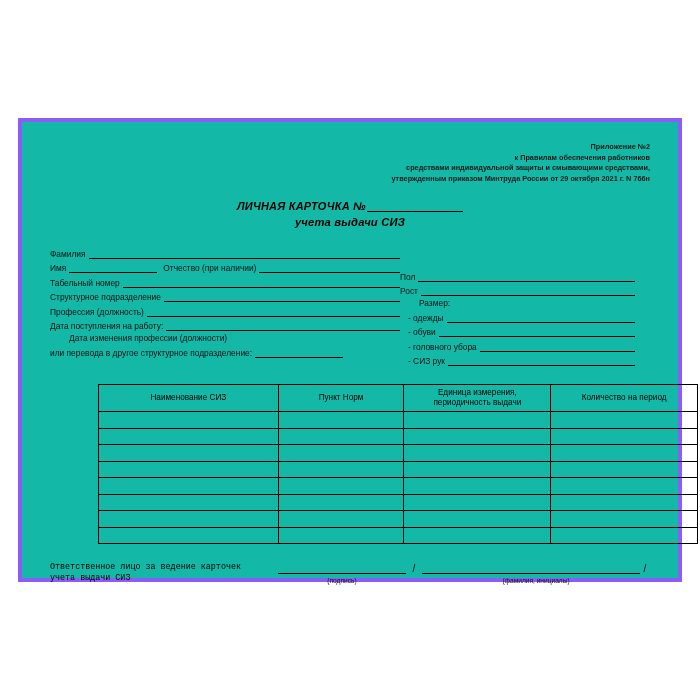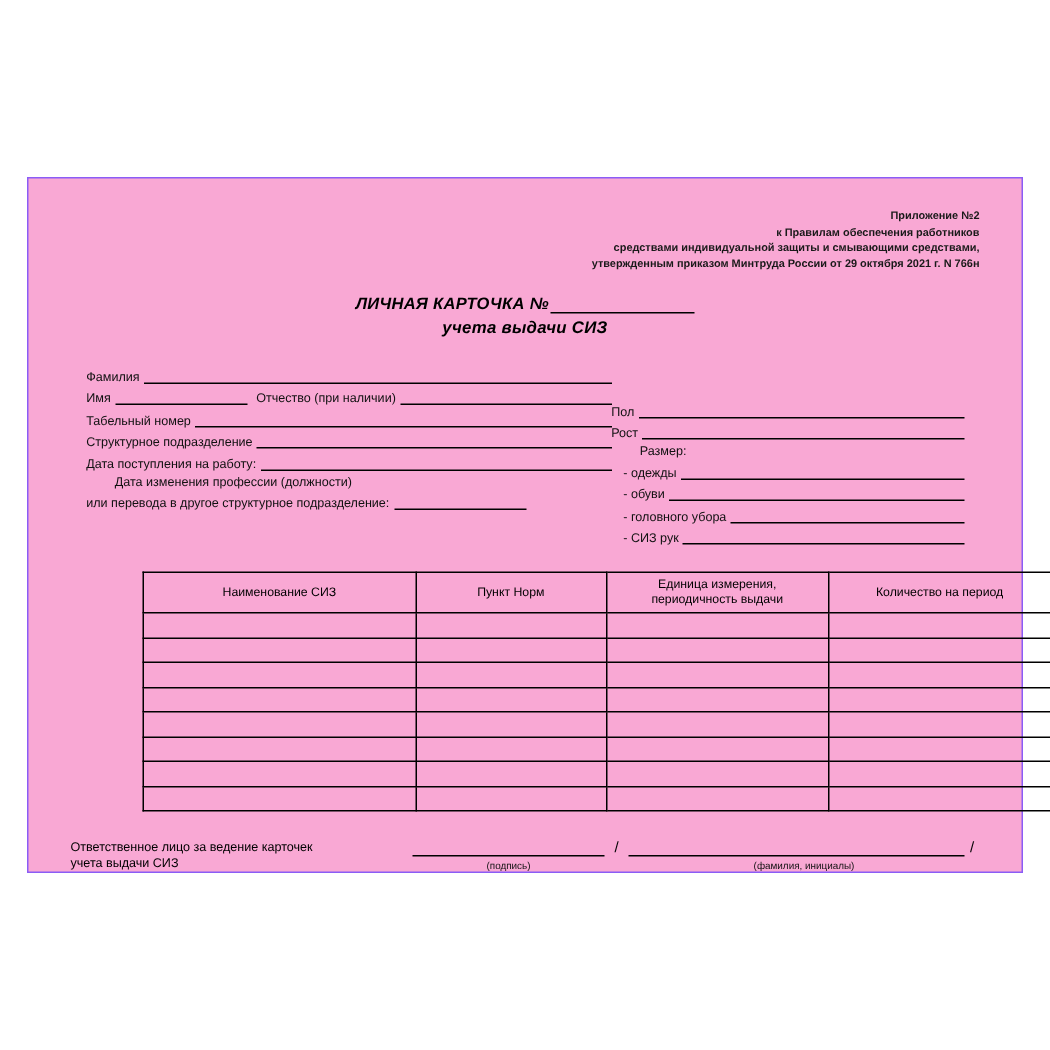--- a/index.html
+++ b/index.html
@@ -13,22 +13,22 @@
     font-family: "Liberation Sans", sans-serif;
     color: #000000;
     overflow: hidden;
   }
   .page {
     position: absolute;
     left: 18px;
     top: 118px;
     width: 664px;
     height: 464px;
-    border: 1px solid #8b5cf6;
-    background: #f9a8d4;
+    border: 4px solid #8b5cf6;
+    background: #14b8a6;
     box-sizing: border-box;
   }
   .inner {
     position: absolute;
     left: 0;
     top: 0;
     right: 0;
     bottom: 0;
     padding: 18px 28px 10px 28px;
     box-sizing: border-box;
@@ -67,21 +67,21 @@
     font-weight: bold;
     font-style: italic;
     margin-top: 4px;
     letter-spacing: 0.2px;
   }
 
   
   .form {
     margin-top: 16px;
     display: flex;
-    justify-content: center;
+    justify-content: flex-start;
   }
   .col-left { width: 350px; }
   .col-right { width: 235px; margin-top: 23px; }
 
   .frow {
     display: flex;
     align-items: flex-end;
     font-size: 8.4px;
     line-height: 10px;
     height: 14.5px;
@@ -131,20 +131,21 @@
     margin-top: 18px;
     position: relative;
     font-size: 8.4px;
     line-height: 11px;
   }
   .footer .ftext {
     position: absolute;
     left: 0;
     top: 0;
     width: 220px;
+    font-family: Liberation Mono, monospace;
   }
   .sig-area {
     position: absolute;
     left: 228px;
     top: 0;
     right: 0;
   }
   .sig-row {
     display: flex;
     align-items: flex-end;
@@ -204,20 +205,24 @@
         <div class="frow">
           <span class="lbl">Табельный номер</span>
           <span class="rule"></span>
         </div>
 
         <div class="frow">
           <span class="lbl">Структурное подразделение</span>
           <span class="rule"></span>
         </div>
 
+        <div class="frow">
+          <span class="lbl">Профессия (должность)</span>
+          <span class="rule"></span>
+        </div>
 
         <div class="frow">
           <span class="lbl">Дата поступления на работу:</span>
           <span class="rule"></span>
         </div>
 
         <div class="frow noline">
           <span class="lbl">Дата изменения профессии (должности)</span>
         </div>
 

